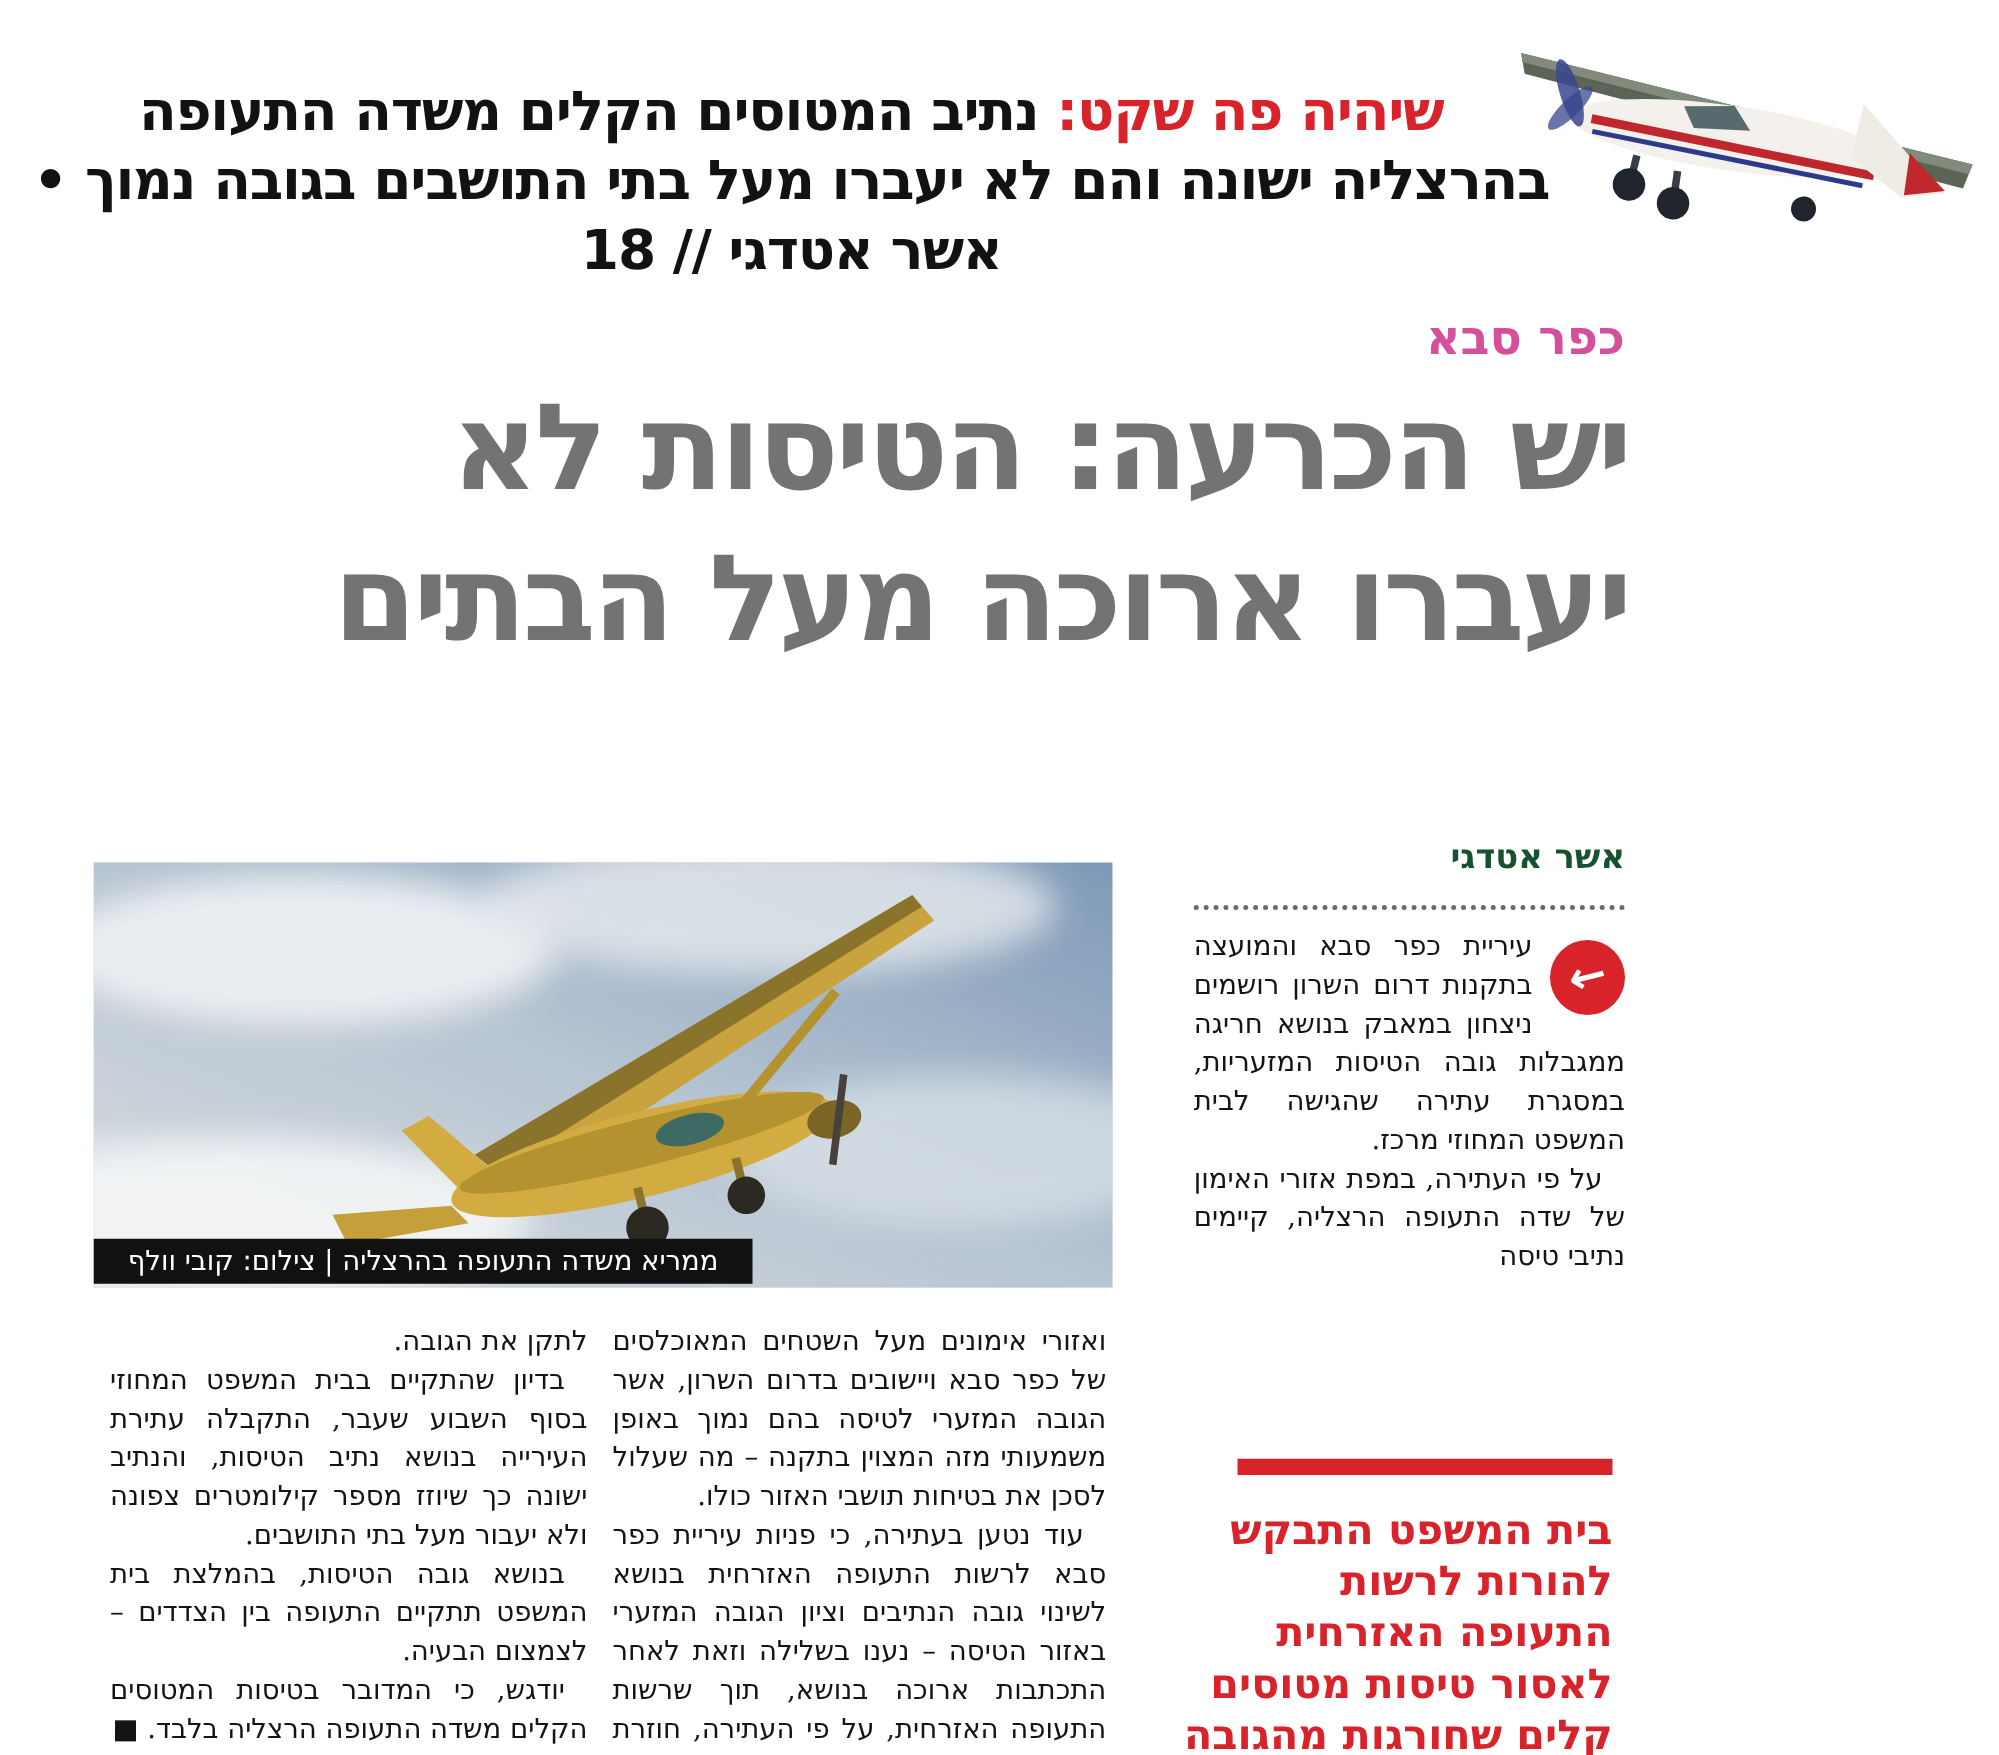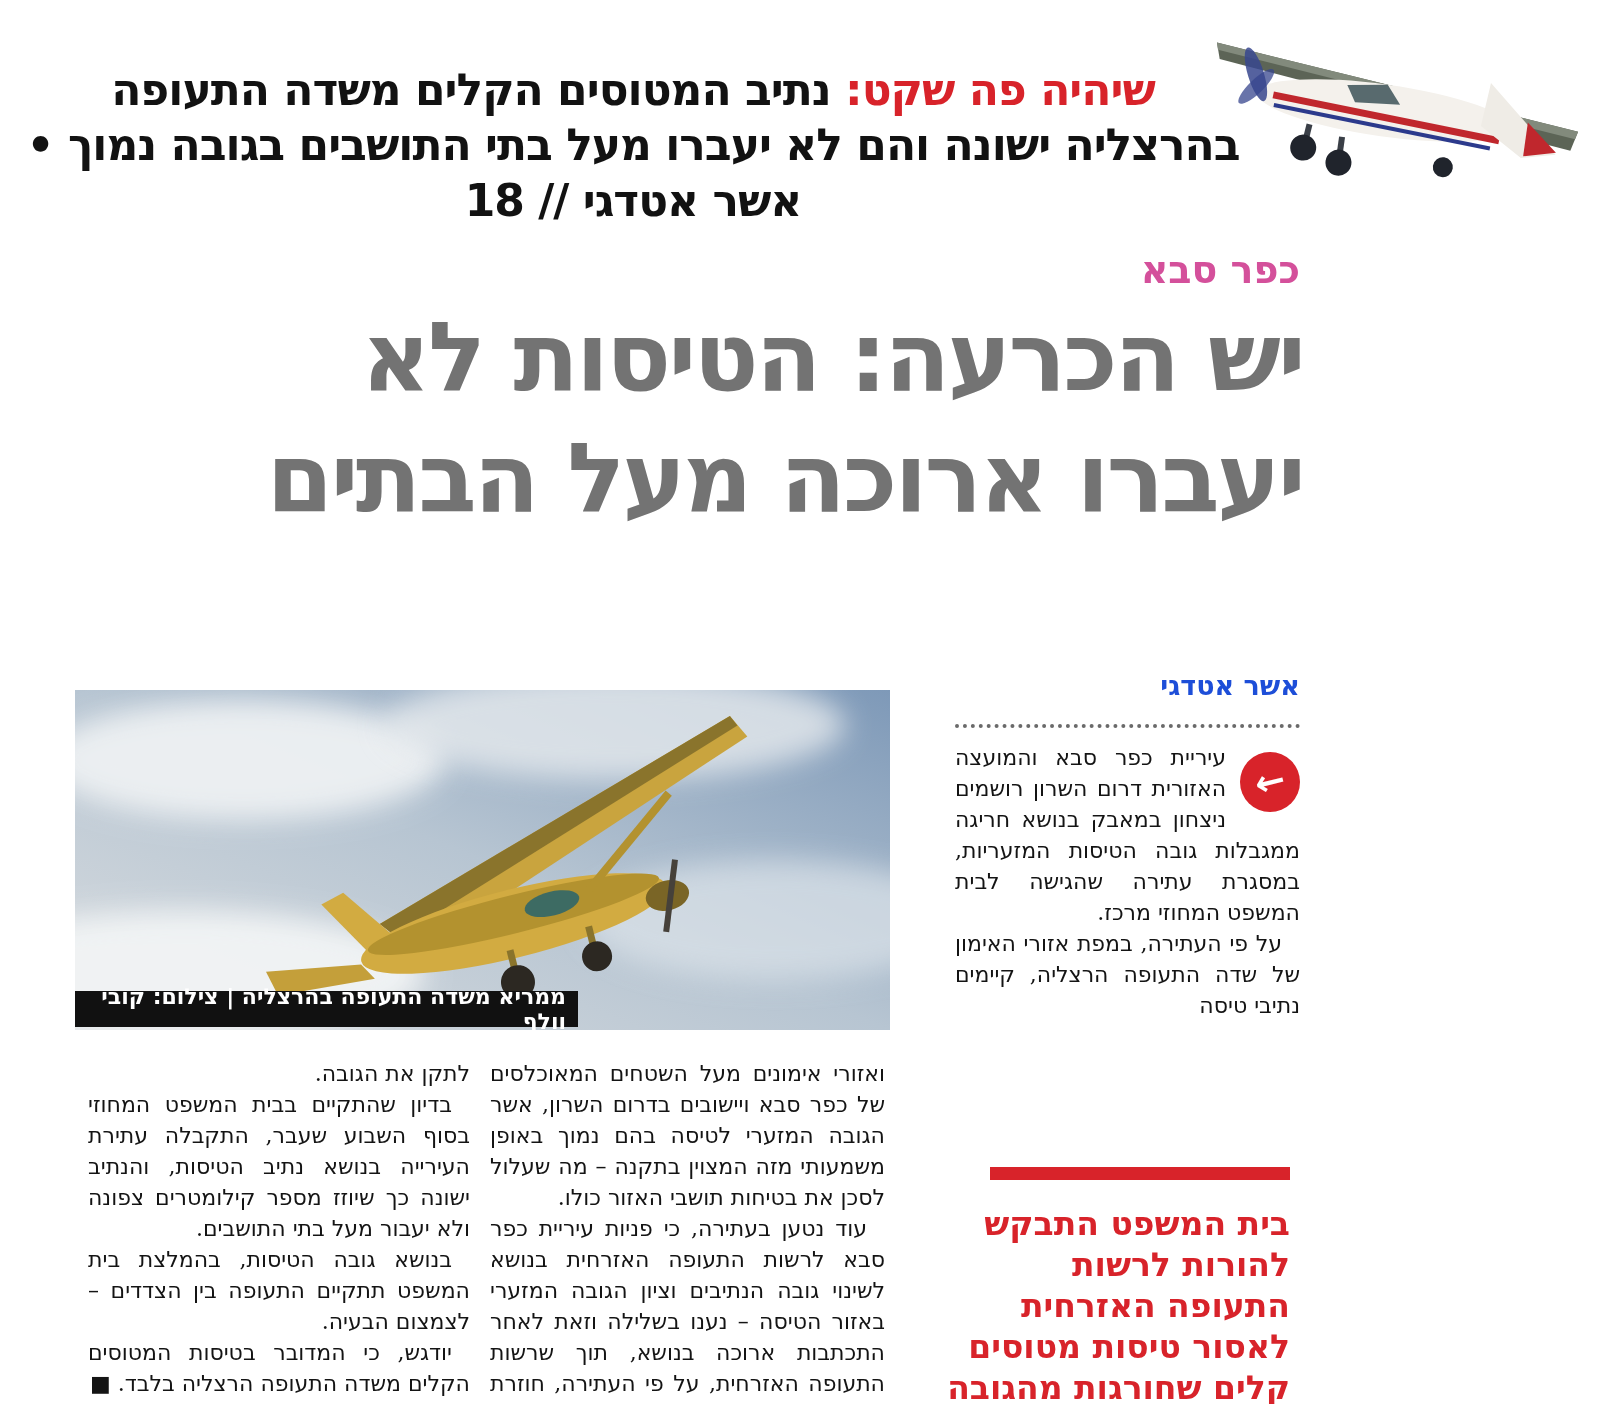--- a/index.html
+++ b/index.html
@@ -26,34 +26,34 @@
     text-align:right;color:#737373;
   }
   .subheadline{
     position:absolute;top:568px;right:299px;width:1090px;
     font-family:"DejaVu Serif","DejaVu Sans",serif;
     font-size:29px;line-height:1.45;text-align:right;color:#1c1c1c;
   }
   
   .byline{
     position:absolute;top:670px;right:299px;
-    font-size:27px;font-weight:bold;color:#1d4ed8;
+    font-size:27px;font-weight:bold;color:#14532d;
   }
   .dotted-rule{
     position:absolute;top:724px;right:299px;width:345px;height:0;
     border-top:4px dotted #6a6a6a;
   }
   
   .photo{position:absolute;top:690px;left:75px;width:815px;height:340px;background:#b9c6d2;}
   .photo svg{display:block;}
   .caption{
     position:absolute;bottom:3px;left:0;width:479px;height:36px;
-    background:#111;color:#fff;font-size:22px;font-weight:bold;
+    background:#111;color:#fff;font-size:22px;font-weight:normal;
     display:flex;align-items:center;justify-content:center;
-    direction:rtl;padding:0 12px;
+    direction:rtl;padding:0 24px;
   }
   
   .col{
     position:absolute;
     font-family:"DejaVu Serif","DejaVu Sans",serif;
     font-size:22px;line-height:31px;text-align:justify;color:#141414;
   }
   .col p{margin:0;}
   .col p + p{text-indent:18px;}
   .col-right{top:742px;right:299px;width:345px;}
@@ -153,21 +153,21 @@
         <circle cx="503" cy="289" r="15" fill="#2c2822"></circle>
       </g>
     </svg>
     <div class="caption">ממריא משדה התעופה בהרצליה | צילום: קובי וולף</div>
   </div>
 
   <div class="col col-right">
     <p>
       <span class="continue-circle">
         <span class="arrow">←</span>
-      </span><span>עיריית כפר סבא והמועצה האזורית דרום השרון רושמים ניצחון במאבק בנושא חריגה ממגבלות גובה הטיסות המזעריות, במסגרת עתירה שהגישה לבית המשפט המחוזי מרכז.</span>
+      </span><span>עיריית כפר סבא והמועצה בתקנות דרום השרון רושמים ניצחון במאבק בנושא חריגה ממגבלות גובה הטיסות המזעריות, במסגרת עתירה שהגישה לבית המשפט המחוזי מרכז.</span>
     </p>
     <p>על פי העתירה, במפת אזורי האימון של שדה התעופה הרצליה, קיימים נתיבי טיסה</p>
   </div>
 
   <div class="col col-middle">
     <p>ואזורי אימונים מעל השטחים המאוכלסים של כפר סבא ויישובים בדרום השרון, אשר הגובה המזערי לטיסה בהם נמוך באופן משמעותי מזה המצוין בתקנה – מה שעלול לסכן את בטיחות תושבי האזור כולו.</p>
     <p>עוד נטען בעתירה, כי פניות עיריית כפר סבא לרשות התעופה האזרחית בנושא לשינוי גובה הנתיבים וציון הגובה המזערי באזור הטיסה – נענו בשלילה וזאת לאחר התכתבות ארוכה בנושא, תוך שרשות התעופה האזרחית, על פי העתירה, חוזרת בה מהתחייבותה</p>
   </div>
 
   <div class="col col-left">

